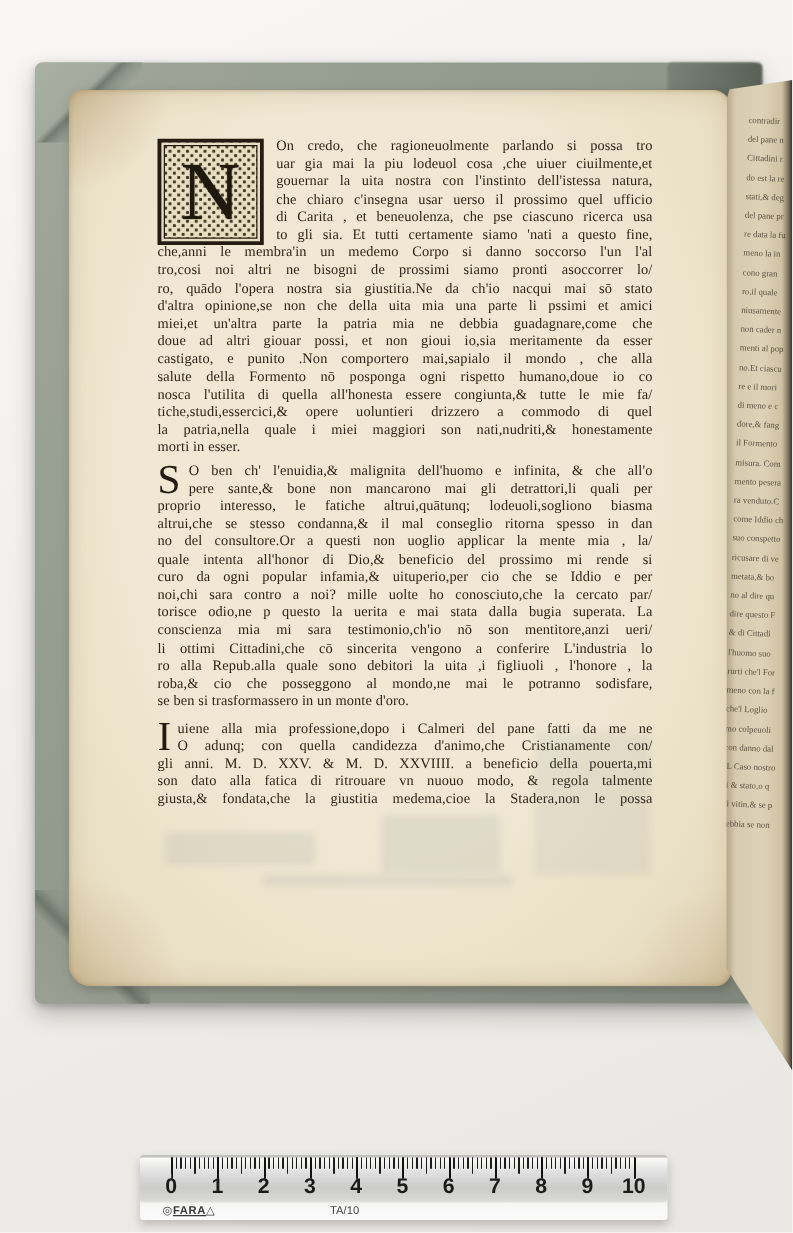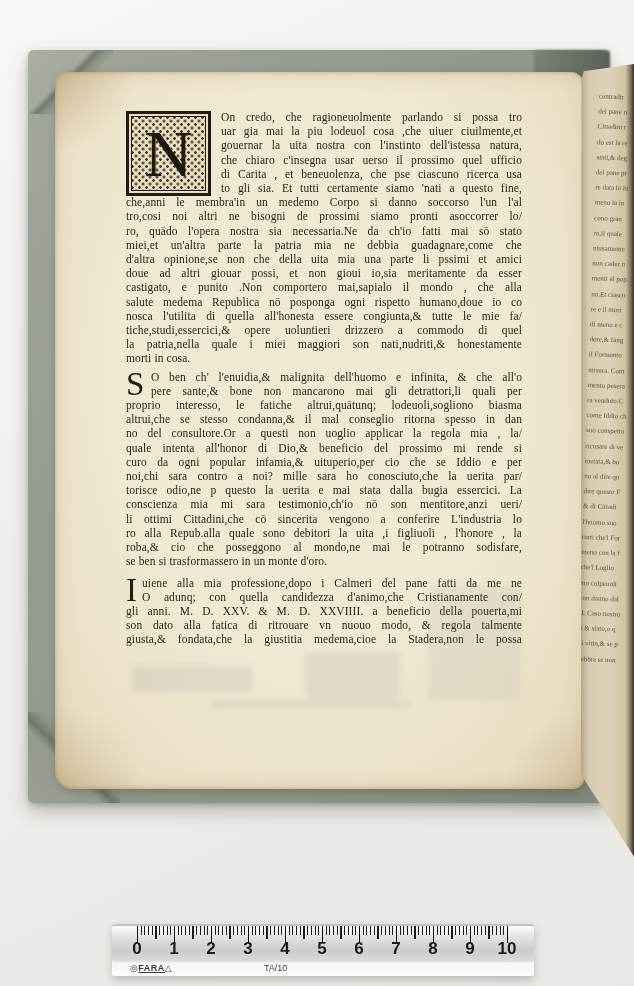--- a/index.html
+++ b/index.html
@@ -143,49 +143,49 @@
         <div class="tline">On credo, che ragioneuolmente parlando si possa tro</div>
         <div class="tline">uar gia mai la piu lodeuol cosa ,che uiuer ciuilmente,et</div>
         <div class="tline">gouernar la uita nostra con l'instinto dell'istessa natura,</div>
         <div class="tline">che chiaro c'insegna usar uerso il prossimo quel ufficio</div>
         <div class="tline">di Carita , et beneuolenza, che pse ciascuno ricerca usa</div>
         <div class="tline">to gli sia. Et tutti certamente siamo 'nati a questo fine,</div>
       </div>
     <div>
         <div class="tline">che,anni le membra'in un medemo Corpo si danno soccorso l'un l'al</div>
         <div class="tline">tro,cosi noi altri ne bisogni de prossimi siamo pronti asoccorrer lo/</div>
-        <div class="tline">ro, quādo l'opera nostra sia necessaria.Ne da ch'io fatti mai sō stato</div>
+        <div class="tline">ro, quādo l'opera nostra sia giustitia.Ne da ch'io nacqui mai sō stato</div>
+        <div class="tline">d'altra opinione,se non che della uita mia una parte li pssimi et amici</div>
         <div class="tline">miei,et un'altra parte la patria mia ne debbia guadagnare,come che</div>
-        <div class="tline">d'altra opinione,se non che della uita mia una parte li pssimi et amici</div>
         <div class="tline">doue ad altri giouar possi, et non gioui io,sia meritamente da esser</div>
         <div class="tline">castigato, e punito .Non comportero mai,sapialo il mondo , che alla</div>
-        <div class="tline">salute medema Republica nō posponga ogni rispetto humano,doue io co</div>
+        <div class="tline">salute della Formento nō posponga ogni rispetto humano,doue io co</div>
         <div class="tline">nosca l'utilita di quella all'honesta essere congiunta,&amp; tutte le  mie fa/</div>
         <div class="tline">tiche,studi,essercici,&amp; opere uoluntieri drizzero a commodo di quel</div>
         <div class="tline">la patria,nella quale i miei maggiori son nati,nudriti,&amp; honestamente</div>
       </div>
-    <div class="tline short">morti in cosa.</div>
+    <div class="tline short">morti in esser.</div>
   </div>
 
   <div class="para para2">
     <div class="p2-head">
       <span class="dropcap">S</span>
       <div>
           <div class="tline">O ben ch' l'enuidia,&amp; malignita dell'huomo e  infinita, &amp; che all'o</div>
           <div class="tline">pere sante,&amp; bone non mancarono mai gli detrattori,li quali  per</div>
         </div>
     </div>
     <div>
         <div class="tline">proprio interesso, le fatiche altrui,quātunq; lodeuoli,sogliono biasma</div>
         <div class="tline">altrui,che se stesso condanna,&amp; il mal conseglio ritorna spesso in dan</div>
-        <div class="tline">no del consultore.Or a questi non uoglio applicar la regola mia , la/</div>
+        <div class="tline">no del consultore.Or a questi non uoglio applicar la mente mia , la/</div>
         <div class="tline">quale intenta all'honor di Dio,&amp; beneficio del prossimo mi rende si</div>
         <div class="tline">curo da ogni popular infamia,&amp; uituperio,per cio che se Iddio e per</div>
-        <div class="tline">noi,chi sara contro a noi? mille sara ho conosciuto,che la uerita par/</div>
-        <div class="tline">torisce odio,ne p questo la uerita e mai stata dalla bugia essercici. La</div>
+        <div class="tline">noi,chi sara contro a noi? mille uolte ho conosciuto,che la cercato par/</div>
+        <div class="tline">torisce odio,ne p questo la uerita e mai stata dalla bugia superata. La</div>
         <div class="tline">conscienza mia mi sara testimonio,ch'io nō son mentitore,anzi ueri/</div>
         <div class="tline">li ottimi Cittadini,che cō sincerita vengono a conferire L'industria lo</div>
         <div class="tline">ro alla Repub.alla quale sono debitori la uita ,i figliuoli , l'honore , la</div>
         <div class="tline">roba,&amp; cio che posseggono al mondo,ne mai le potranno sodisfare,</div>
       </div>
     <div class="tline short">se ben si trasformassero in un monte d'oro.</div>
   </div>
 
   <div class="para para3">
     <div class="p3-head">

